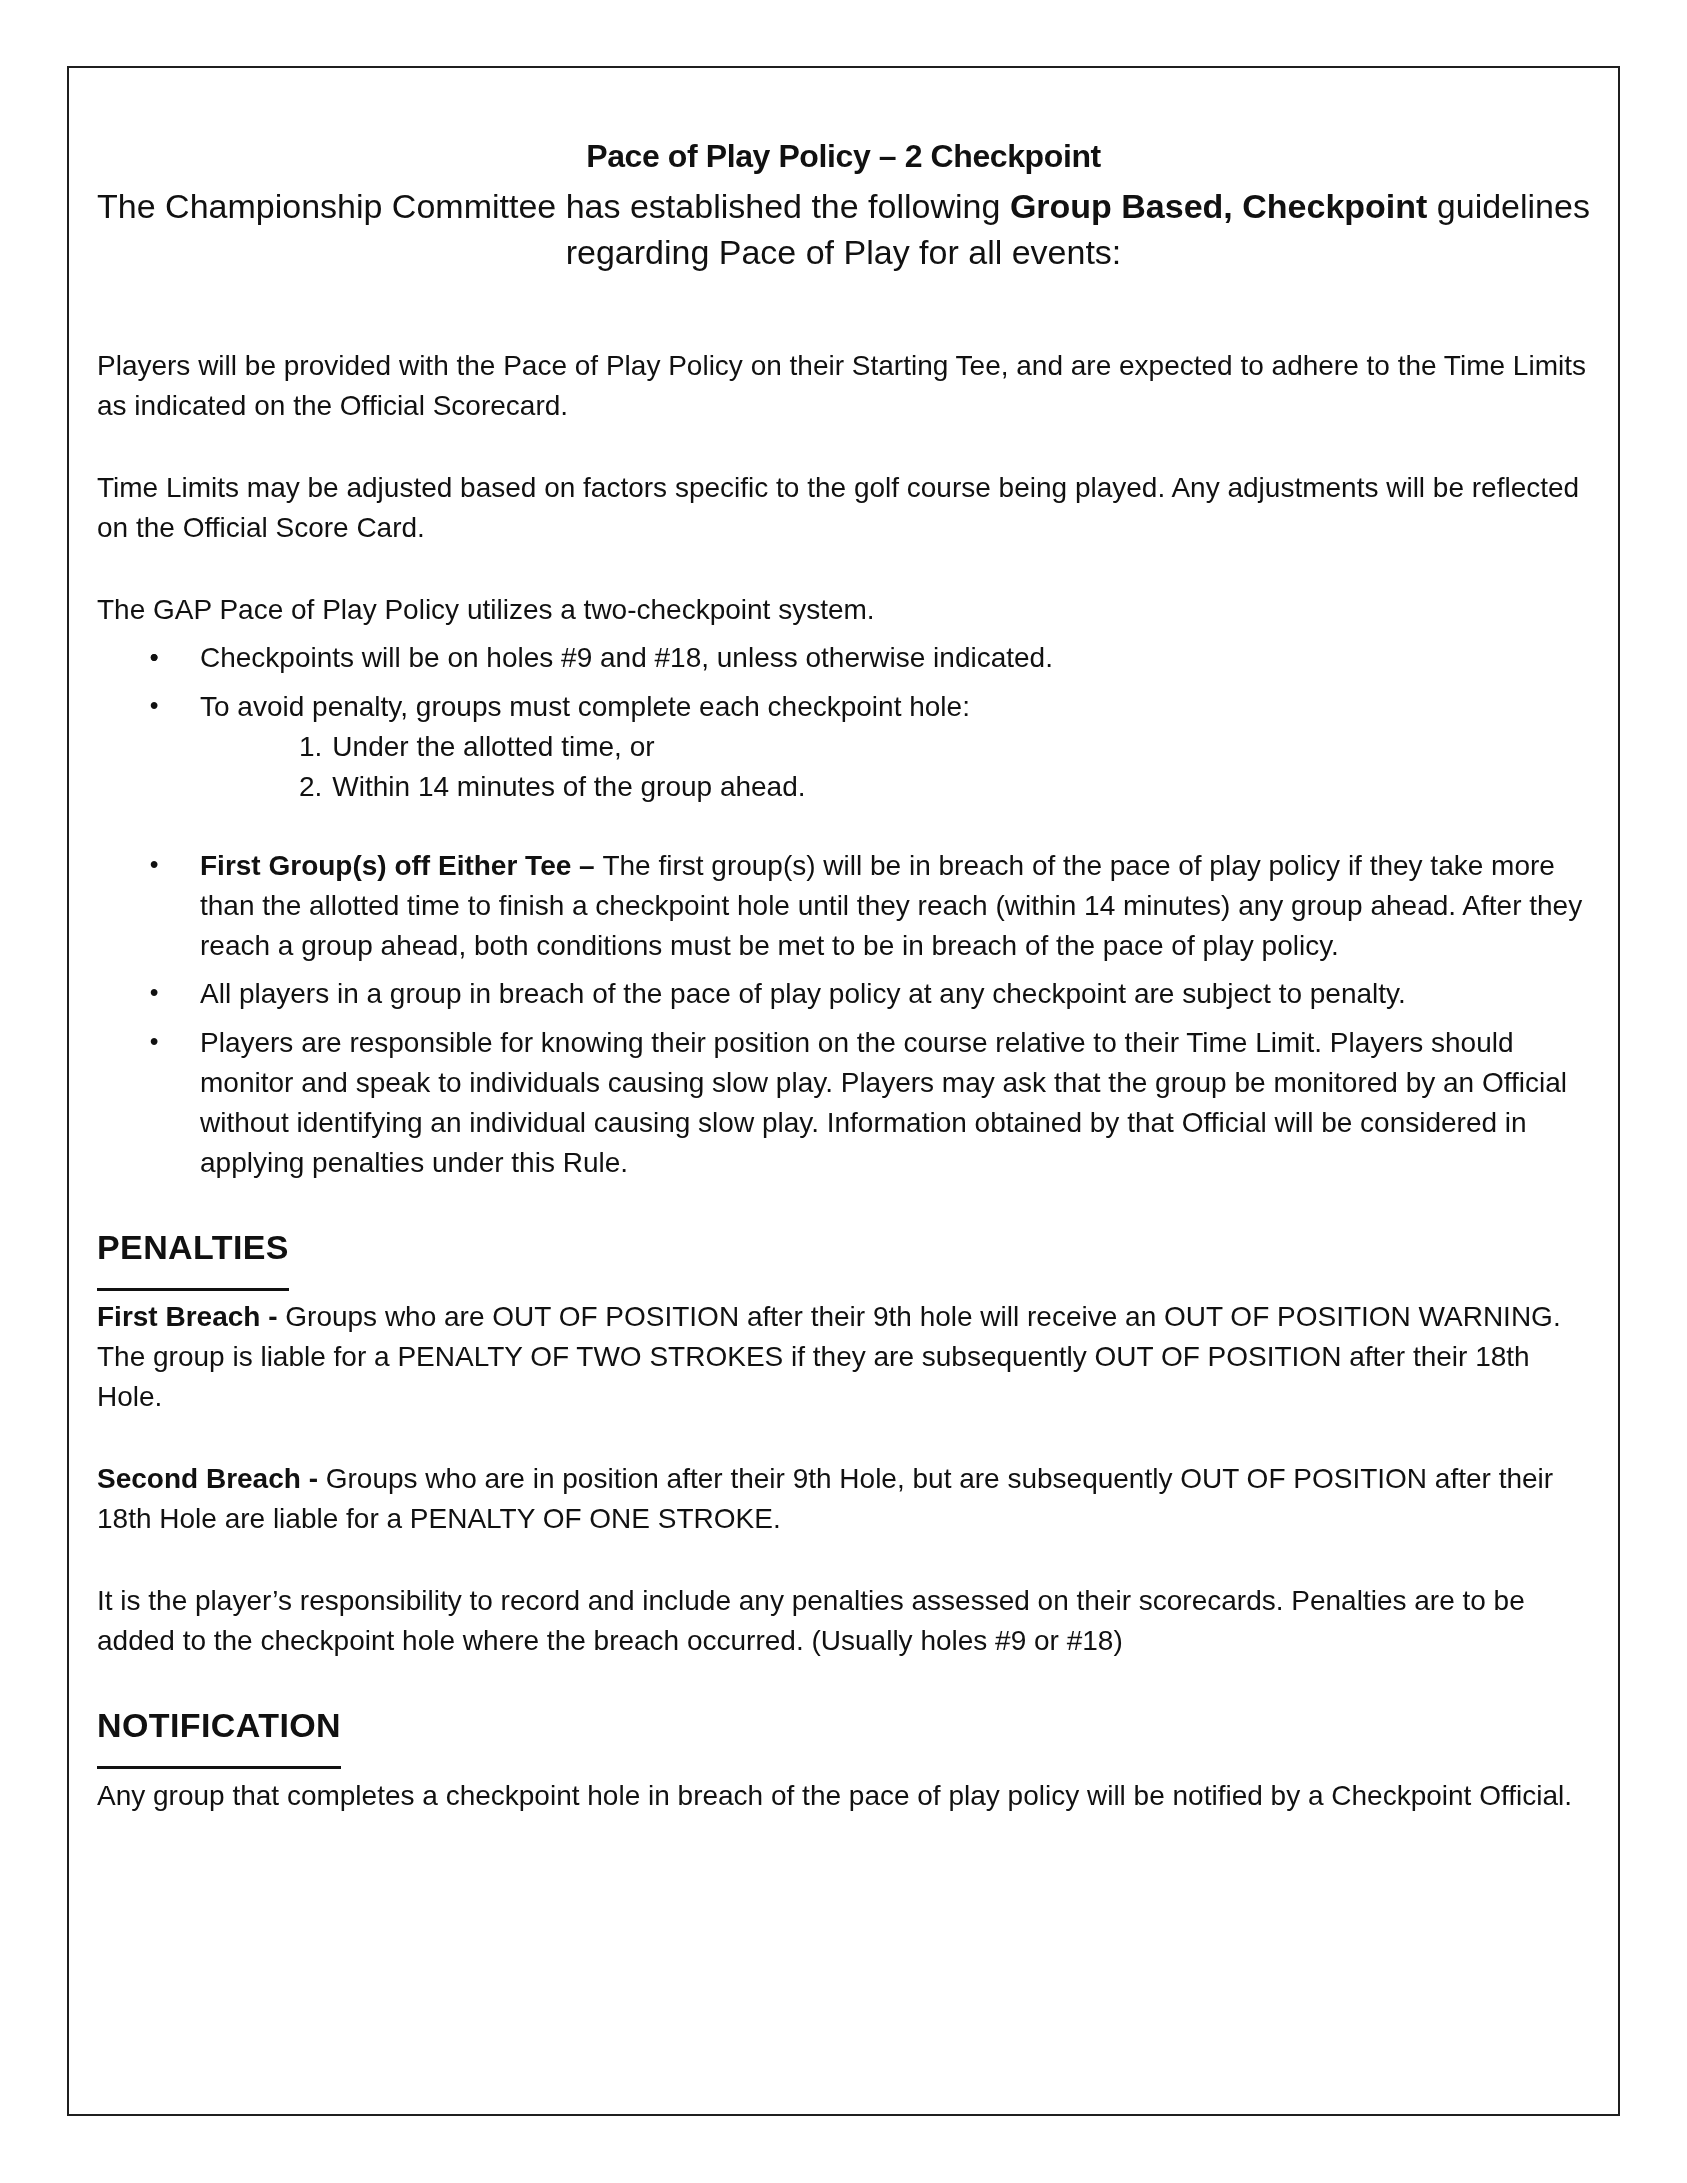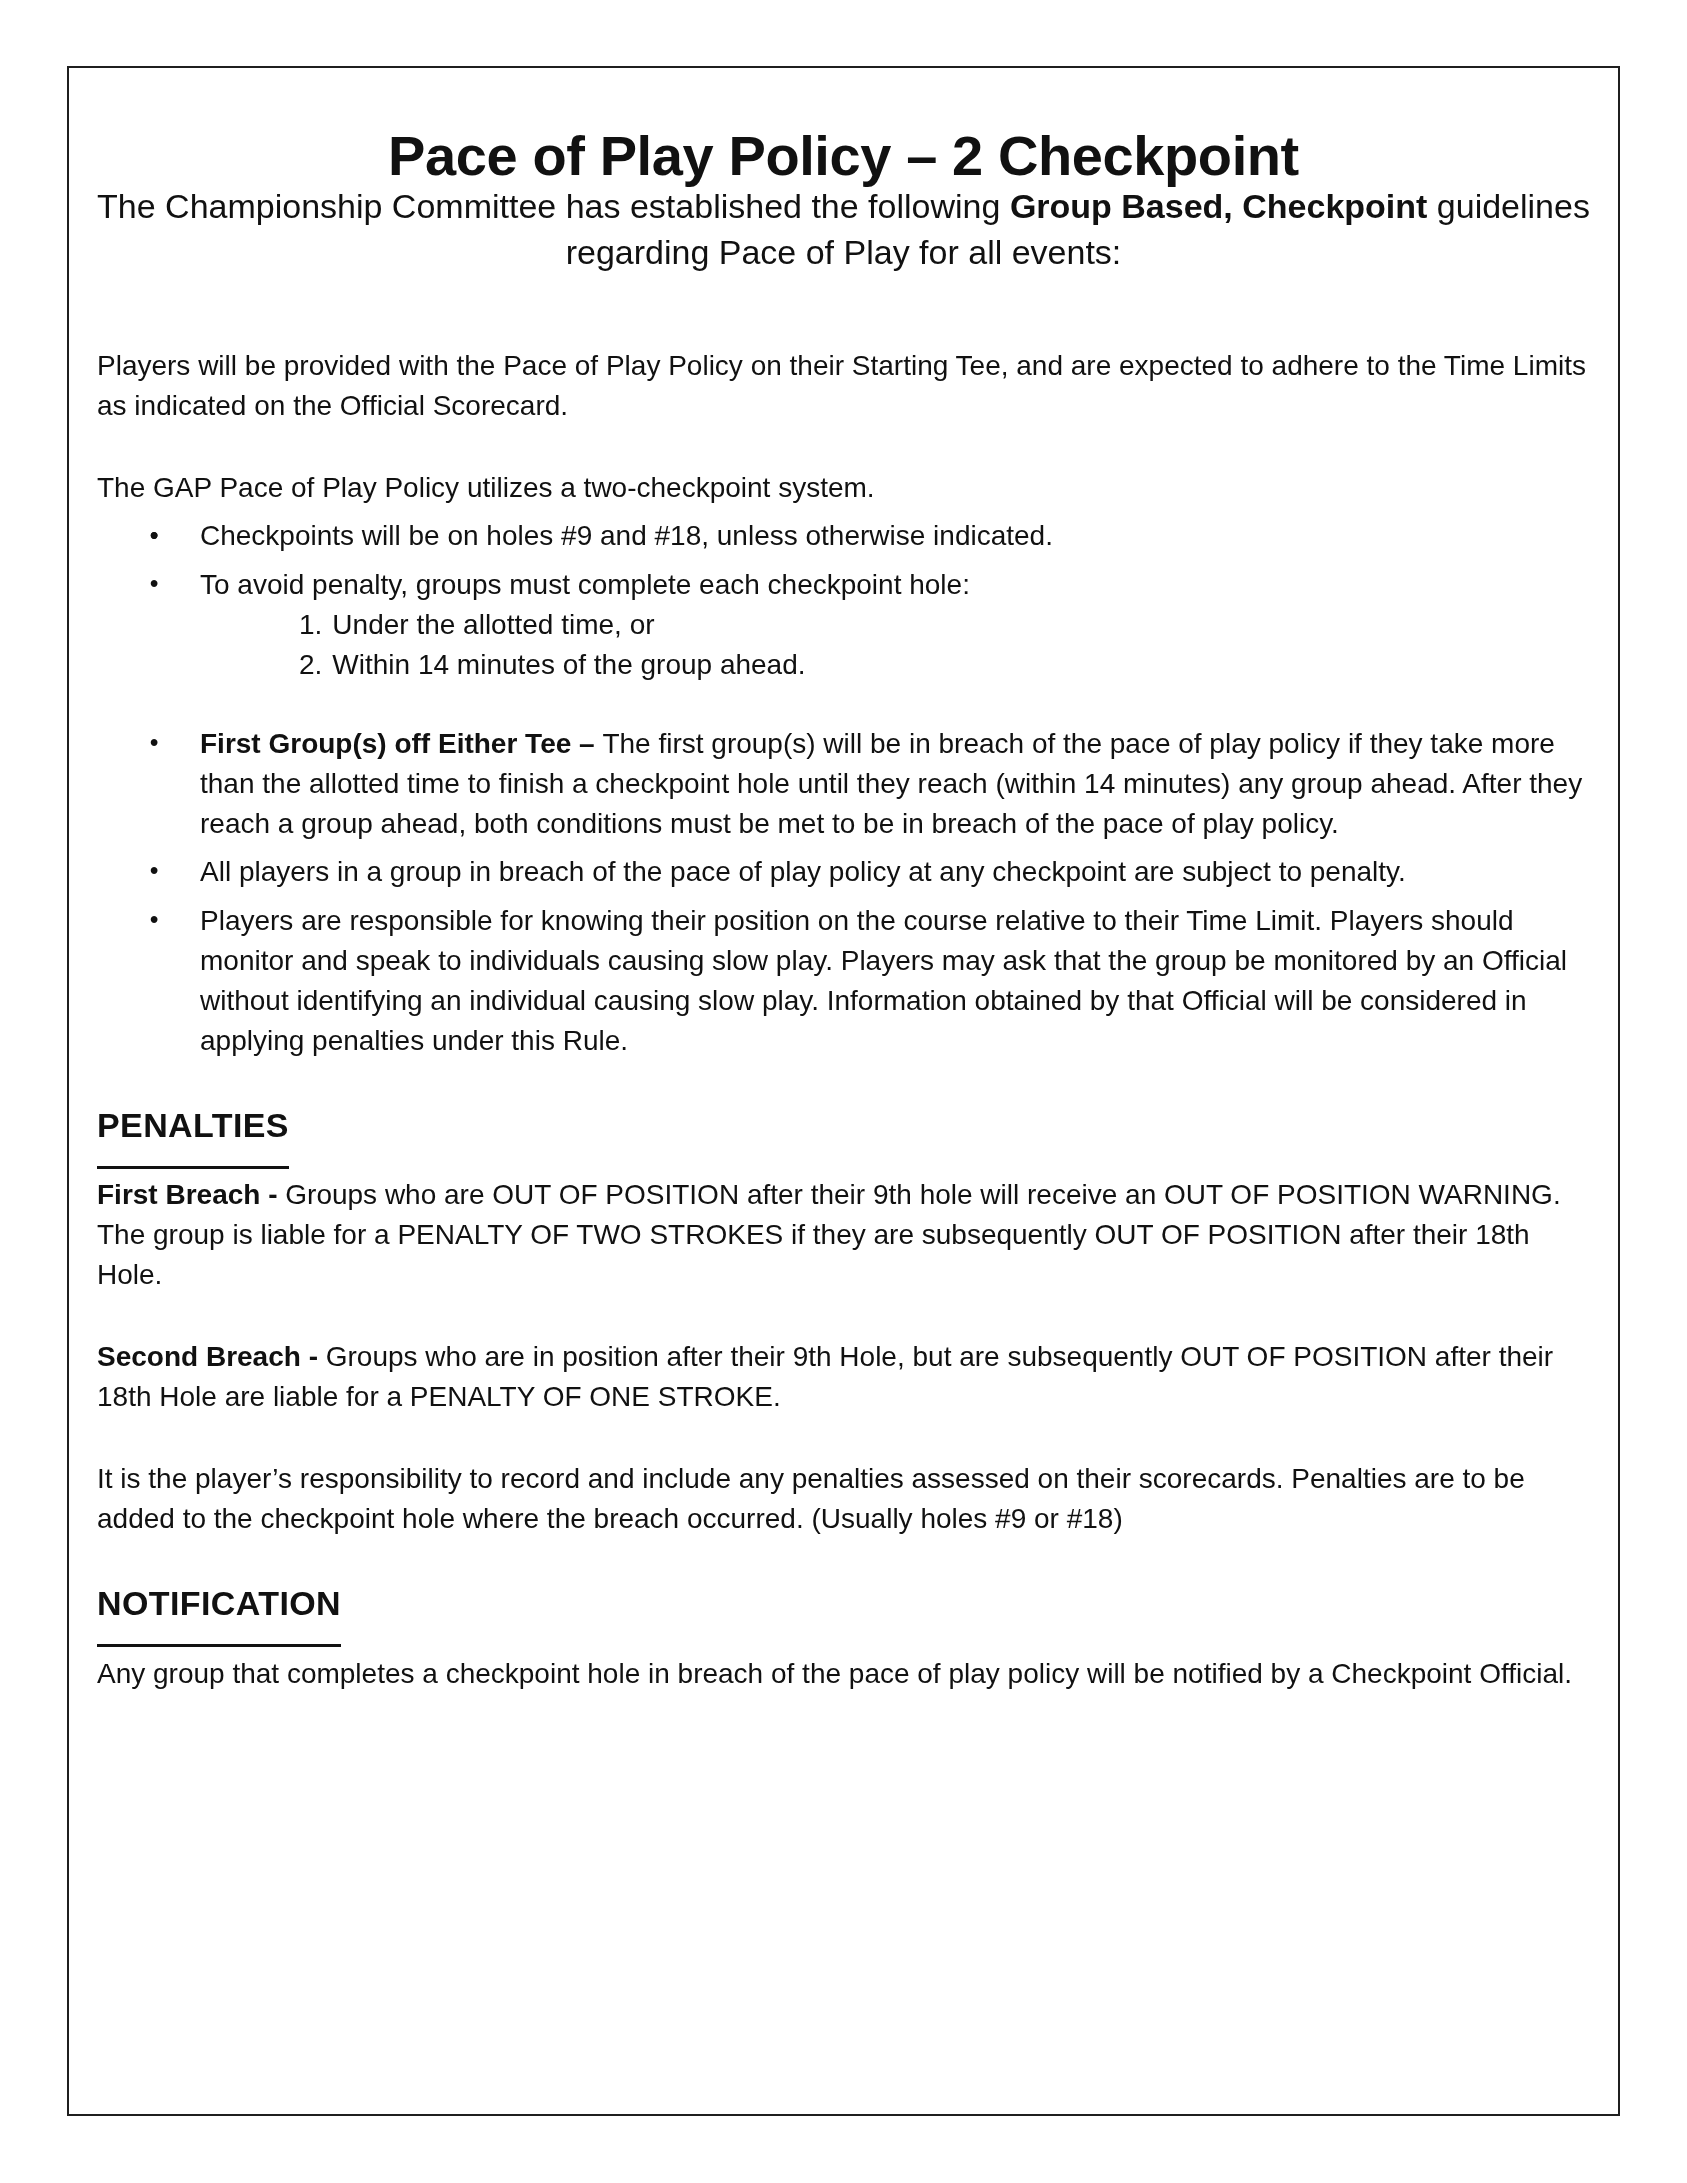--- a/index.html
+++ b/index.html
@@ -15,21 +15,21 @@
     width: 1553px; height: 2050px;
     border: 2.5px solid #1f1f1f;
     background: #ffffff;
   }
   .content {
     padding: 61px 28px 0 28px; 
   }
   .doc-title {
     text-align: center;
     font-weight: bold;
-    font-size: 56px;
+    font-size: 32px;
     line-height: 54px;
     letter-spacing: -0.4px;
   }
   .doc-subtitle {
     text-align: center;
     font-size: 34px;
     line-height: 46px;
   }
   .body-text {
     font-size: 28px;
@@ -74,20 +74,21 @@
 
 <div class="page-frame">
   <div class="content">
 
     <div class="doc-title">Pace of Play Policy – 2 Checkpoint</div>
 
     <div class="doc-subtitle"><span>The Championship Committee has established the following </span><strong>Group Based, Checkpoint</strong><span> guidelines regarding Pace of Play for all events:</span></div>
 
     <p class="body-text para" style="margin-top:71px">Players will be provided with the Pace of Play Policy on their Starting Tee, and are expected to adhere to the Time Limits as indicated on the Official Scorecard.</p>
 
+    <p class="body-text para">Time Limits may be adjusted based on factors specific to the golf course being played. Any adjustments will be reflected on the Official Score Card.</p>
 
     <p class="body-text para">The GAP Pace of Play Policy utilizes a two-checkpoint system.</p>
 
     <div class="bullet-list body-text">
       <div class="bullet-item"><span class="dot">•</span></div>
       <div class="bullet-item"><span class="dot">•</span><span>Checkpoints will be on holes #9 and #18, unless otherwise indicated.</span></div>
       <div class="bullet-item"><span class="dot">•</span><span>To avoid penalty, groups must complete each checkpoint hole:</span></div>
       <div class="numbered-item"><span class="num">1.</span><span>Under the allotted time, or</span></div>
       <div class="numbered-item"><span class="num">2.</span><span>Within 14 minutes of the group ahead.</span></div>
 

